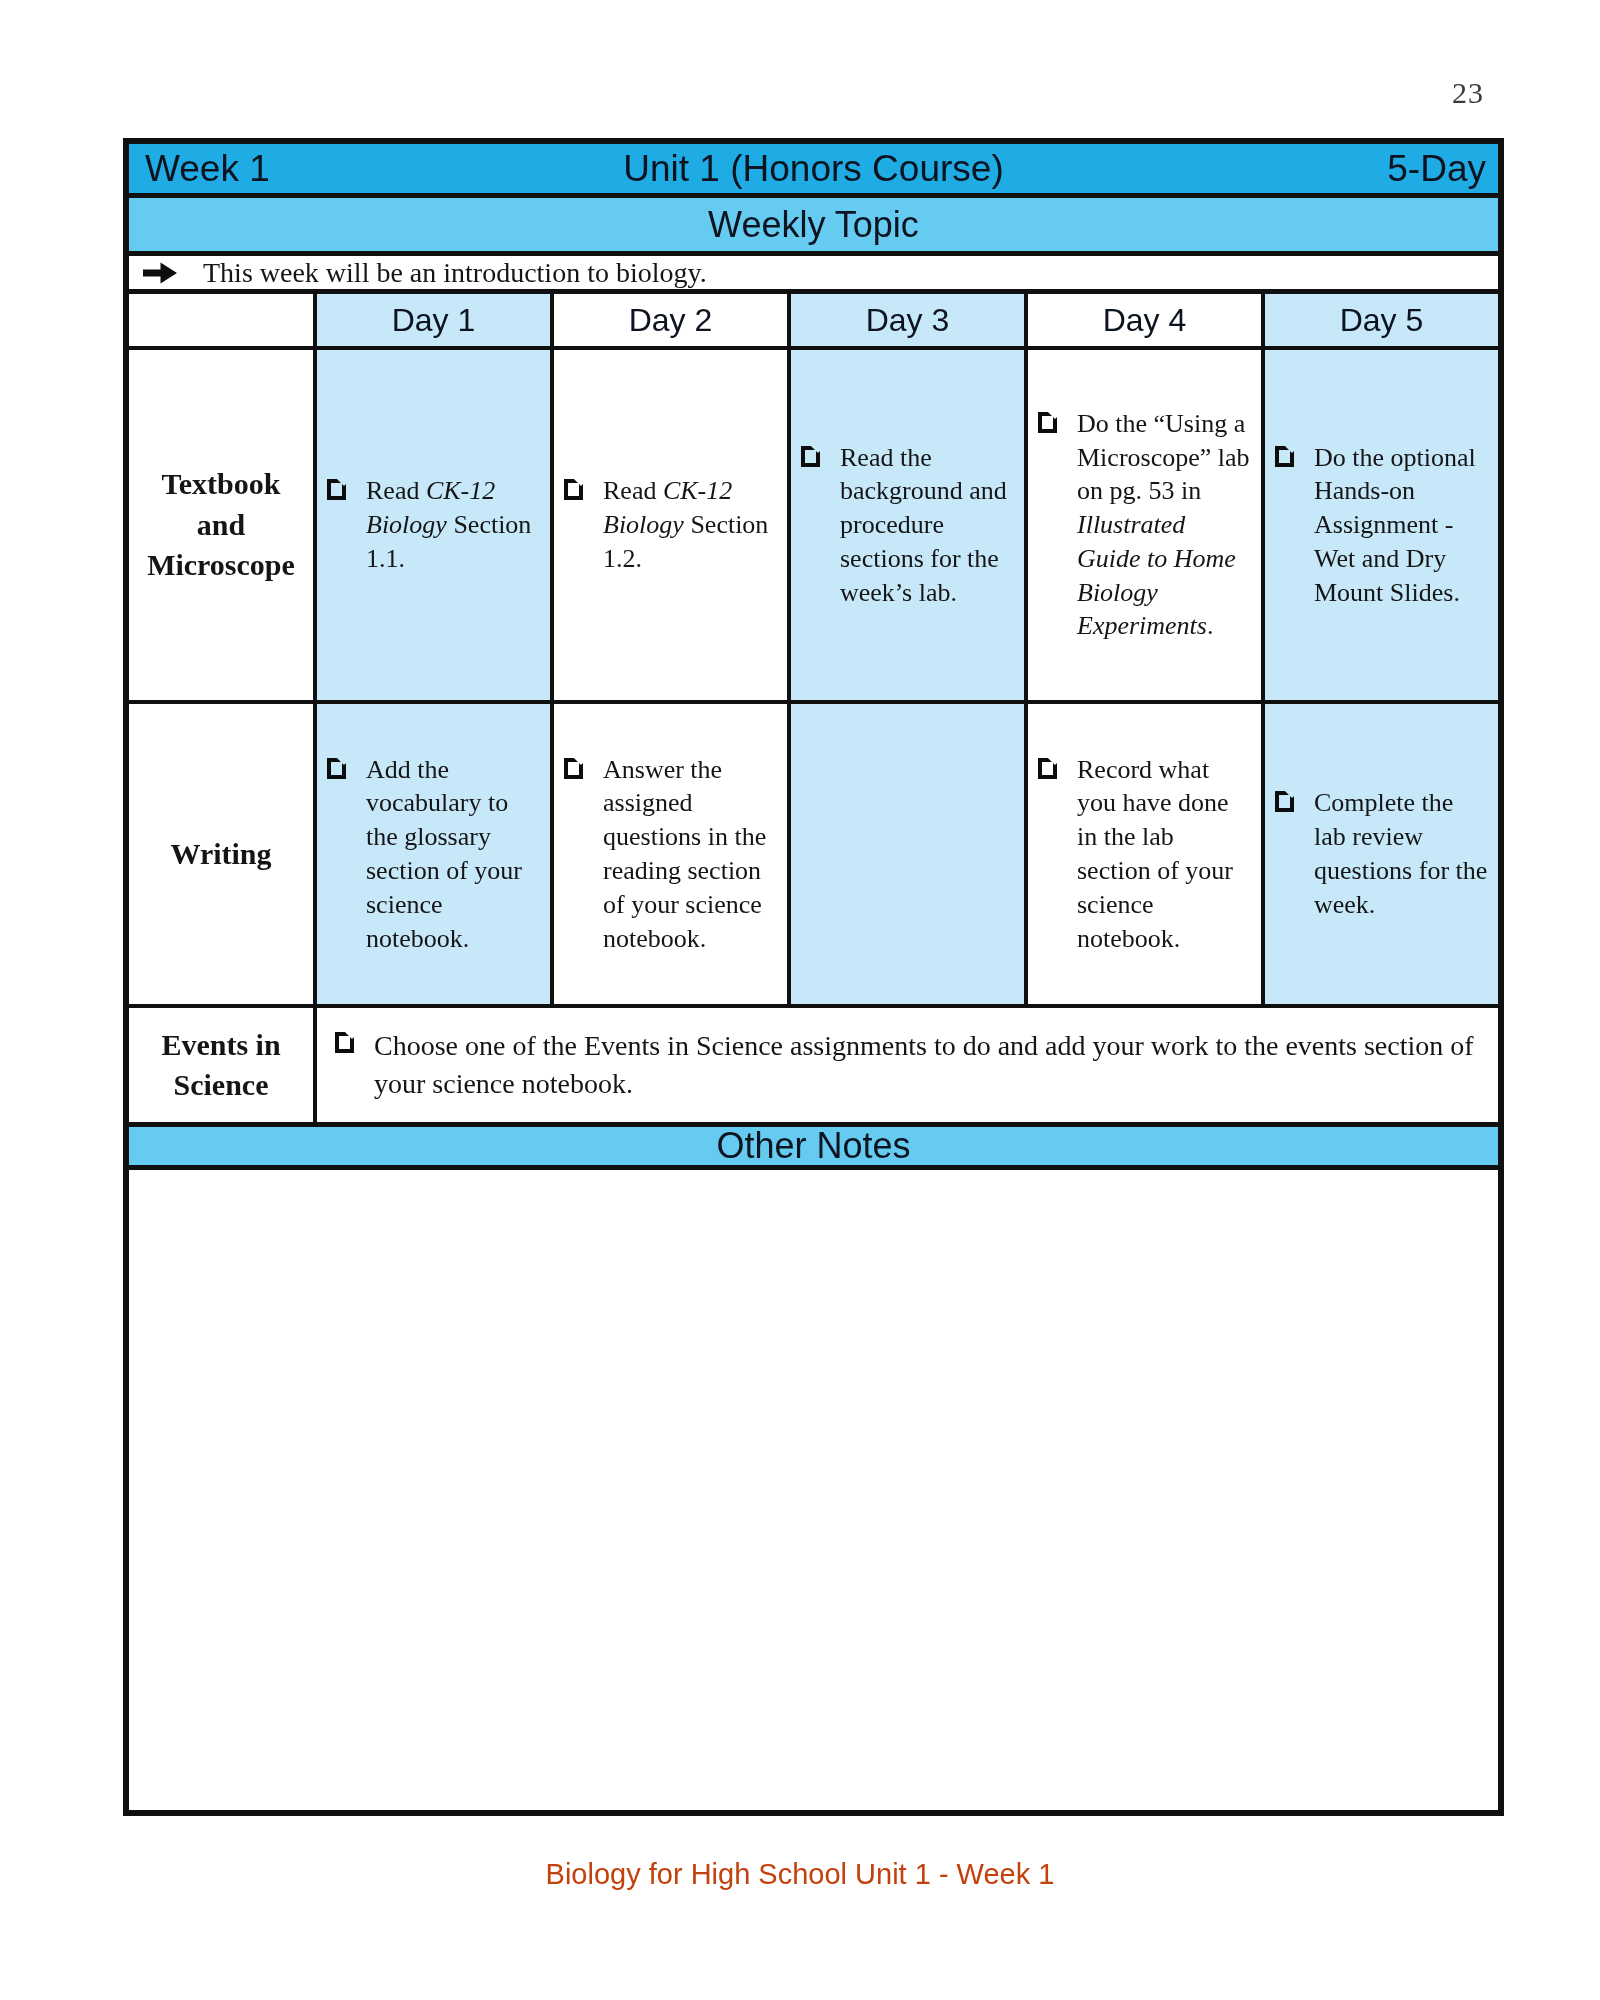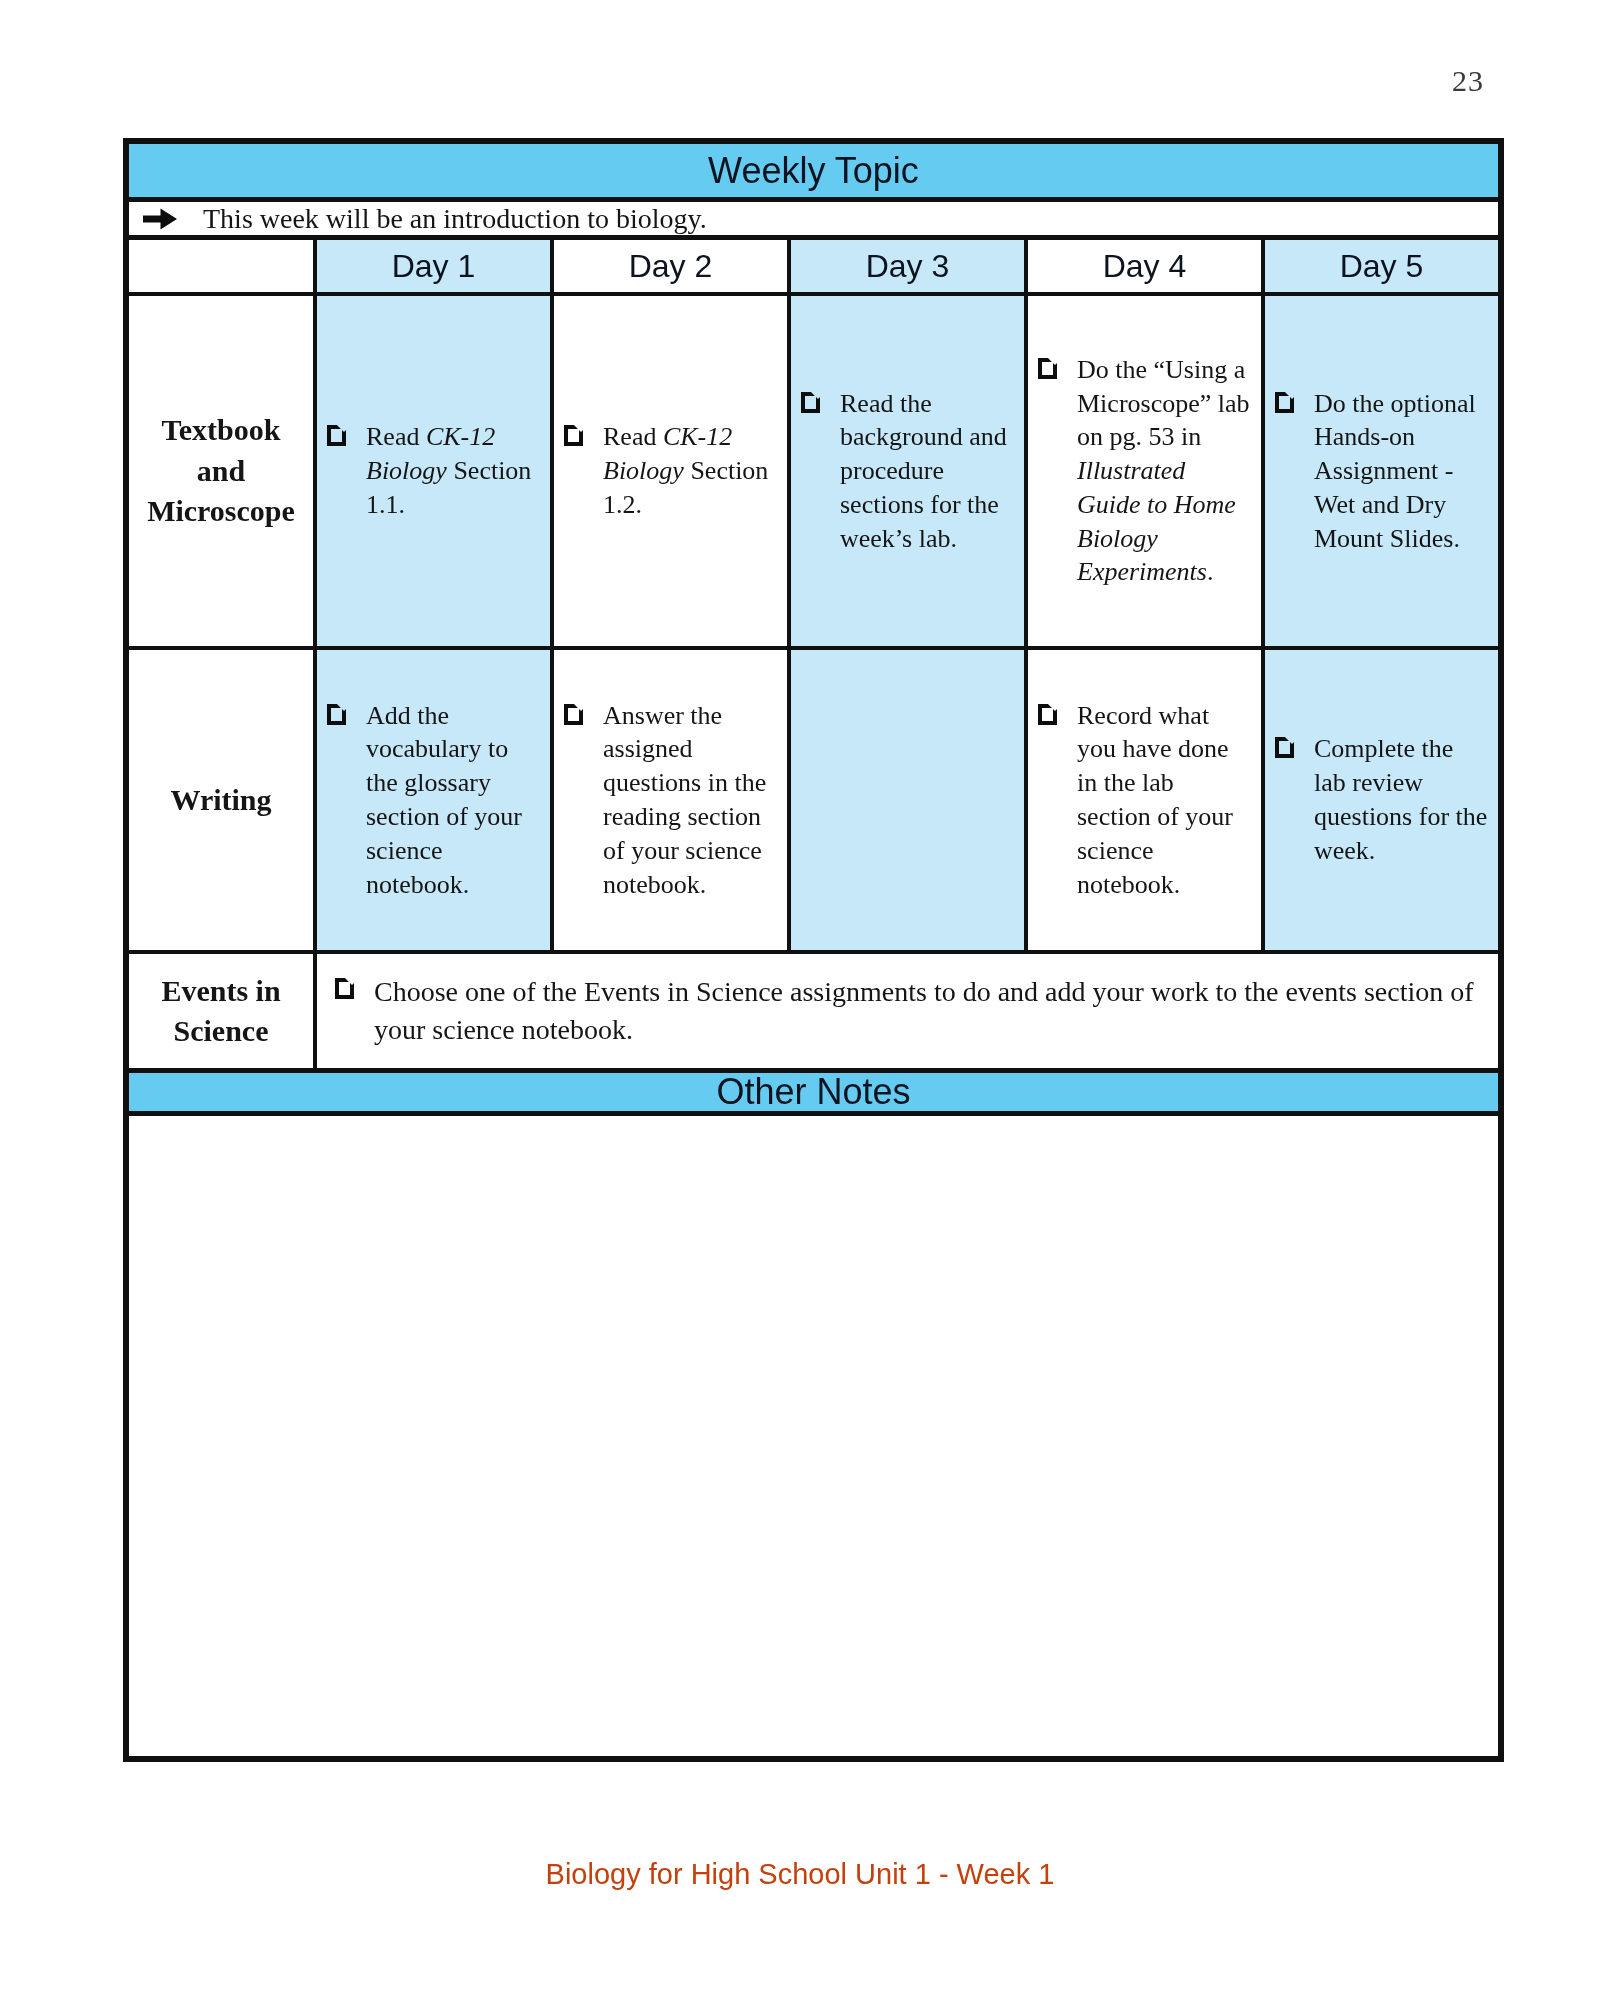--- a/index.html
+++ b/index.html
@@ -7,21 +7,21 @@
     --section-bar:#66CBF1;
     --cell-blue:#C7E8F9;
     --line:#101010;
     --ink:#151515;
   }
   *{margin:0;padding:0;box-sizing:border-box;}
   html,body{background:#fff;}
   body{width:1600px;height:2000px;position:relative;font-family:"Liberation Serif","DejaVu Serif",serif;color:var(--ink);}
   .page{position:absolute;inset:0;}
 
-  .page-number{position:absolute;top:64px;left:1452px;font-size:30px;color:#3a3a3a;letter-spacing:1px;}
+  .page-number{position:absolute;top:76px;left:1452px;font-size:30px;color:#3a3a3a;letter-spacing:1px;}
 
   .planner{position:absolute;left:123px;top:138px;width:1381px;border:6px solid var(--line);background:#fff;}
 
   
   .bar{width:100%;display:flex;align-items:center;justify-content:center;
        font-family:"Liberation Sans","DejaVu Sans",sans-serif;color:#0d1420;}
   .week-bar{height:54px;background:var(--header-bar);border-bottom:5px solid var(--line);
             position:relative;font-size:37px;}
   .week-bar .left{position:absolute;left:16px;top:50%;transform:translateY(-50%);}
   .week-bar .center{margin:0 auto;}
@@ -64,20 +64,25 @@
 </style>
 </head>
 <body>
 
 <div class="page">
 
   <div class="page-number">23</div>
 
   <div class="planner">
 
+    <div class="bar week-bar">
+      <span class="left">Week 1</span>
+      <span class="center">Unit 1 (Honors Course)</span>
+      <span class="right">5-Day</span>
+    </div>
 
     <div class="bar topic-bar">
       <span>Weekly Topic</span>
     </div>
 
     <div class="arrow-row">
       <svg class="arrow" viewBox="0 0 34 24" aria-hidden="true">
         <path d="M0 8.5h17.5V1.5L34 12 17.5 22.5v-7H0z"></path>
       </svg>
       <span>This week will be an introduction to biology.</span>

